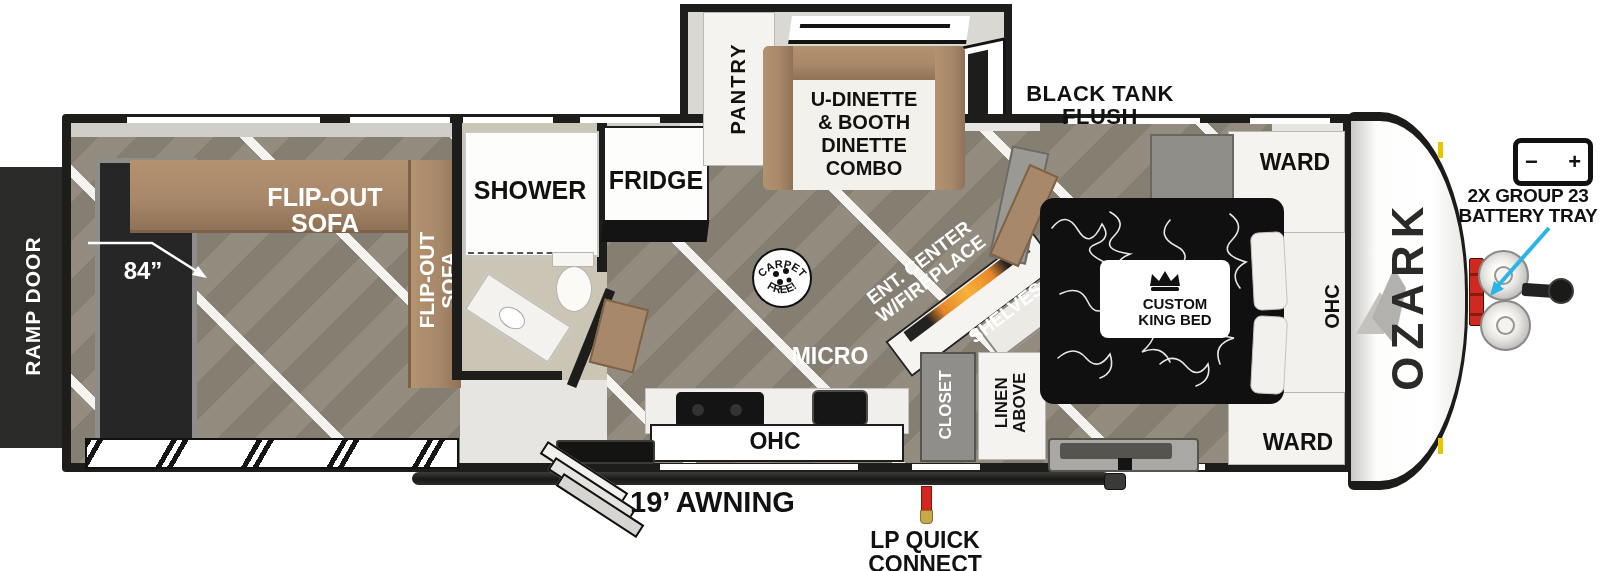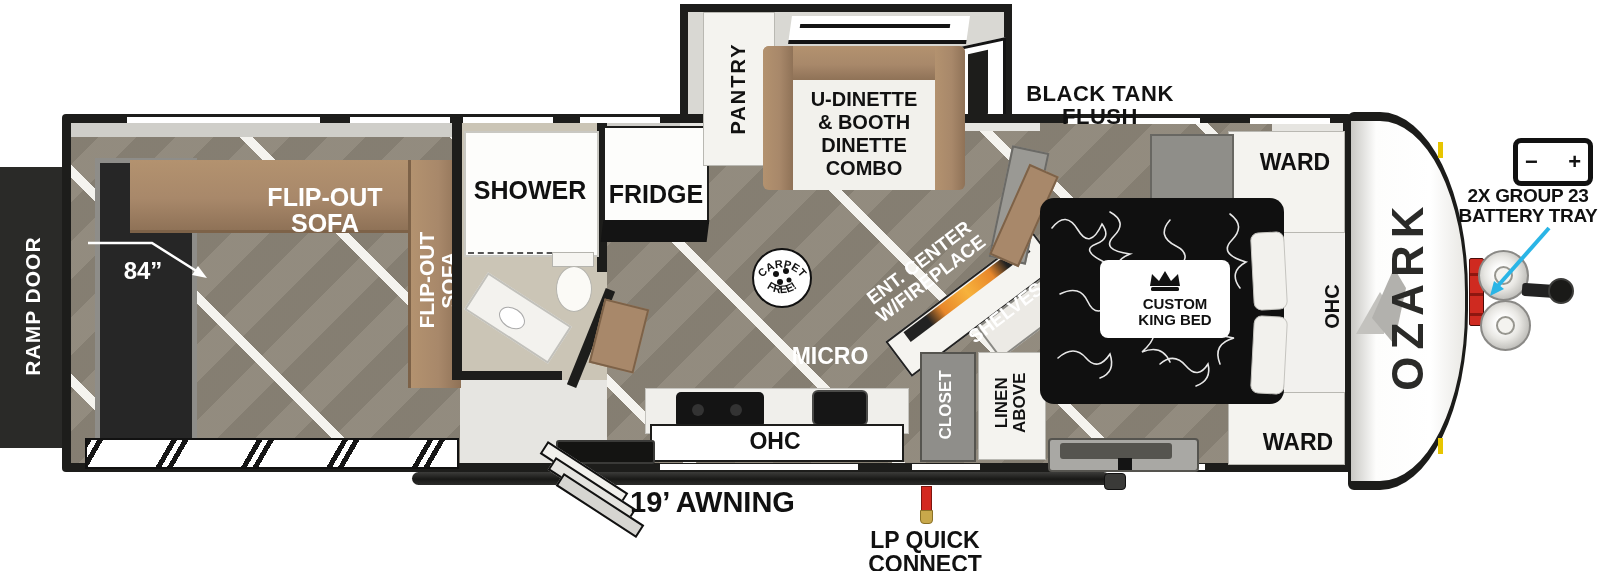--- a/index.html
+++ b/index.html
@@ -68,21 +68,21 @@
   <div class="lbl" style="left:470px;top:177px;width:120px;font-size:25px;">SHOWER</div>
   <div class="abs" style="left:468px;top:252px;width:124px;height:0;border-top:2px dashed #555;"></div>
   <div class="abs" style="left:552px;top:252px;width:40px;height:13px;background:#f6f5f1;border:1px solid #b5b4ae;"></div>
   <div class="abs" style="left:556px;top:266px;width:34px;height:44px;background:#fbfaf6;border:1px solid #b5b4ae;border-radius:50%;"></div>
   <div class="abs" style="left:468px;top:296px;width:96px;height:40px;background:#f3f2ee;border:2px solid #c2c1bb;transform:rotate(33deg);"></div>
   <div class="abs" style="left:498px;top:308px;width:26px;height:18px;background:#fff;border:1px solid #aaa;border-radius:50%;transform:rotate(33deg);"></div>
   <div class="wall" style="left:586px;top:286px;width:10px;height:104px;transform:rotate(22deg);"></div>
   <div class="wall" style="left:452px;top:371px;width:110px;height:9px;"></div>
 
   <div class="abs" style="left:603px;top:126px;width:102px;height:94px;background:#fdfdfb;border:2px solid #1d1d1b;"></div>
-  <div class="lbl" style="left:603px;top:167px;width:106px;font-size:25px;margin-top:14px;">FRIDGE</div>
+  <div class="lbl" style="left:603px;top:167px;width:106px;font-size:25px;">FRIDGE</div>
   <div class="abs" style="left:602px;top:220px;width:106px;height:22px;background:#141414;transform:skewX(-7deg);"></div>
 
   <div class="abs whitebox" style="left:703px;top:12px;width:70px;height:152px;"></div>
   <div class="lbl rot" style="left:688px;top:78px;width:100px;font-size:20px;letter-spacing:2px;">PANTRY</div>
 
   <div class="wood abs" style="left:763px;top:46px;width:202px;height:34px;border-radius:6px 6px 0 0;"></div>
   <div class="woodL abs" style="left:763px;top:46px;width:30px;height:144px;border-radius:6px 0 0 6px;"></div>
   <div class="woodL abs" style="left:935px;top:46px;width:30px;height:144px;border-radius:0 6px 6px 0;"></div>
   <div class="abs" style="left:793px;top:80px;width:142px;height:110px;background:#f2f1ec;"></div>
   <div class="lbl" style="left:790px;top:88px;width:148px;font-size:20px;line-height:1.15;">

